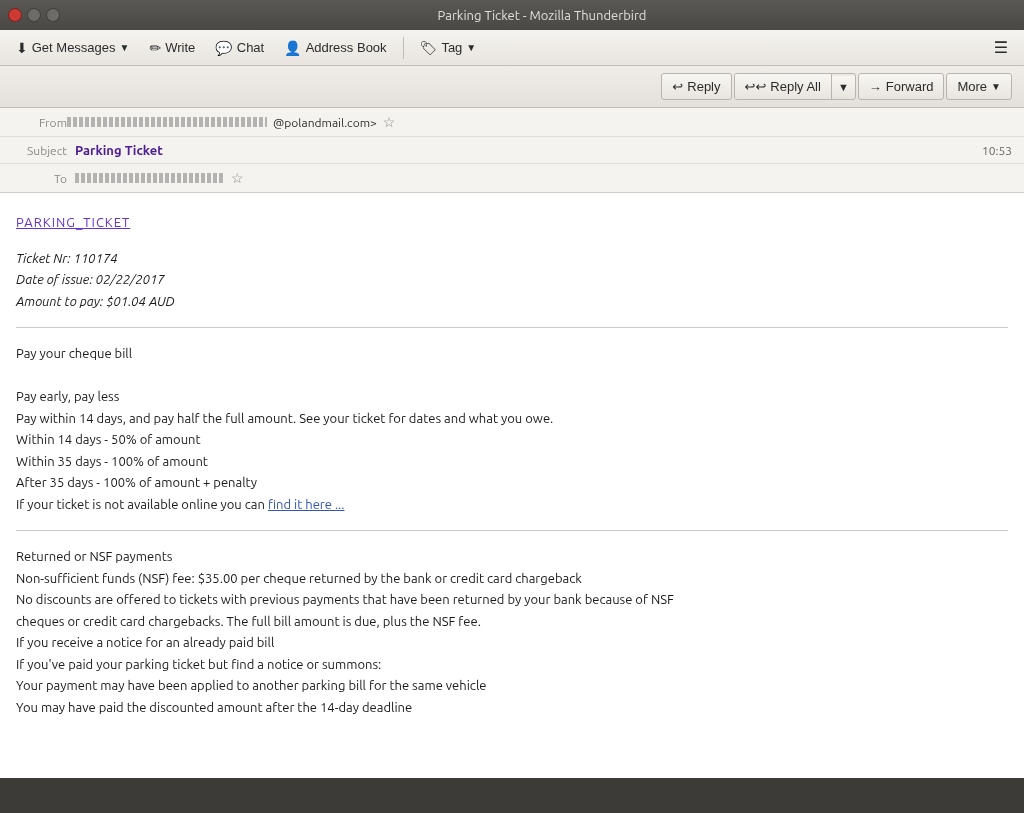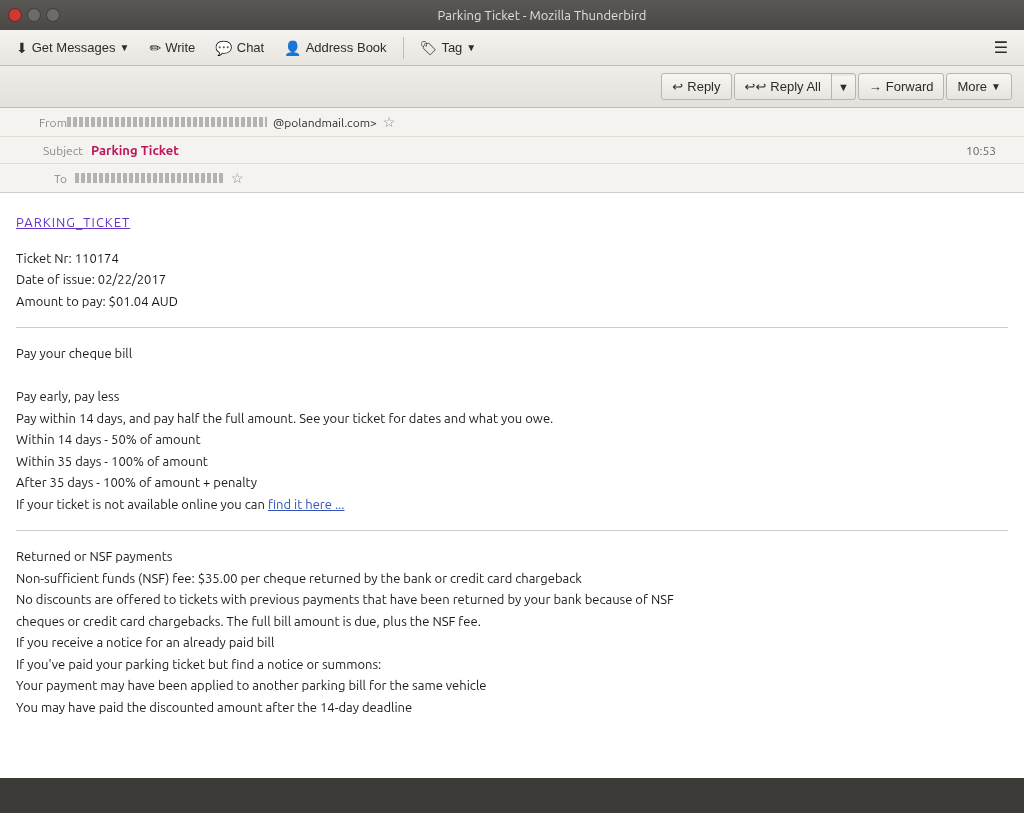--- a/index.html
+++ b/index.html
@@ -181,34 +181,34 @@
         transparent 4px,
         transparent 6px
       );
       opacity: 0.6;
       vertical-align: middle;
     }
     .star-icon { color: #888; font-size: 14px; cursor: pointer; }
     .subject-row {
       display: flex;
       align-items: center;
-      padding: 6px 28px;
+      padding: 6px 12px;
       border-bottom: 1px solid #e0ddd8;
     }
     .subject-label {
       color: #888;
       font-size: 12px;
       min-width: 55px;
       text-align: right;
       margin-right: 8px;
     }
     .subject-value {
       font-weight: bold;
       font-size: 13px;
-      color: #be185d;
+      color: #4c1d95;
       flex: 1;
     }
     .timestamp {
       color: #666;
       font-size: 12px;
     }
     .to-row {
       display: flex;
       align-items: center;
       padding: 6px 12px;
@@ -228,20 +228,21 @@
     .email-title {
       text-align: left;
       color: #6633cc;
       text-decoration: underline;
       font-size: 13px;
       margin-bottom: 16px;
       letter-spacing: 1px;
     }
     .ticket-info {
       margin-bottom: 16px;
+      font-style: italic;
     }
     .ticket-info p {
       margin-bottom: 2px;
     }
     .divider {
       border: none;
       border-top: 1px solid #ccc;
       margin: 16px 0;
     }
     .section {

